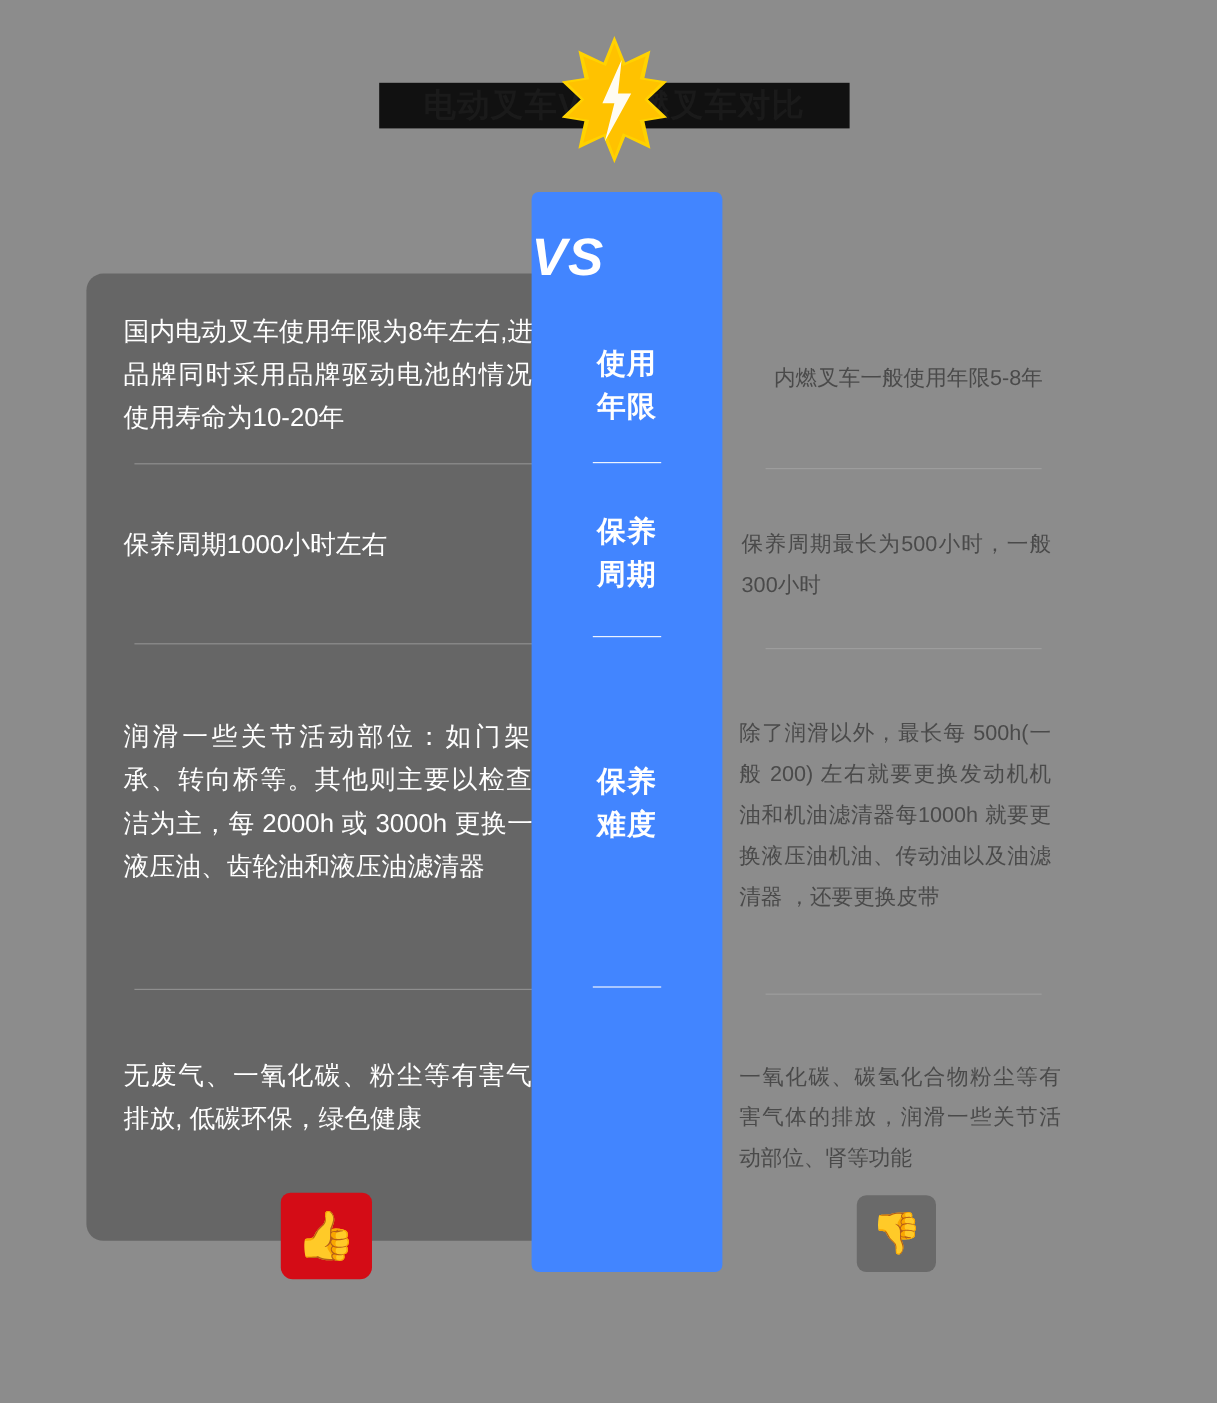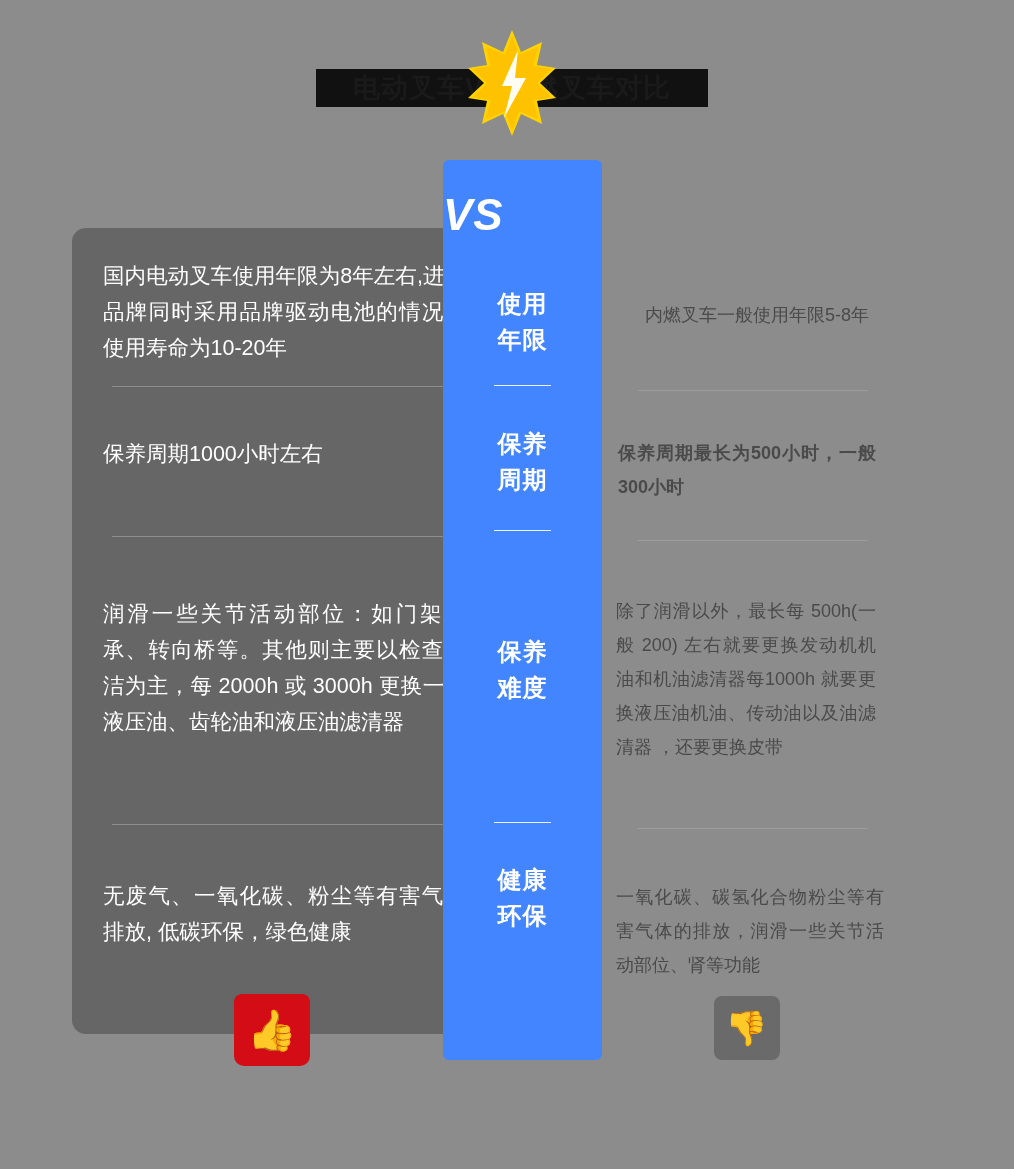--- a/index.html
+++ b/index.html
@@ -222,30 +222,26 @@
     <span>周期</span>
   </div>
   <div class="vs-divider" style="top:370px;"></div>
 
   <div class="vs-label" style="top:474px;">
     <span>保养</span><br>
     <span>难度</span>
   </div>
   <div class="vs-divider" style="top:662px;"></div>
 
-  <div class="vs-label" style="top:702px;">
-    <span>健康</span><br>
-    <span>环保</span>
-  </div>
 </div>
 
 <div class="right-text" style="left:618px; top:298px; width:270px;margin-left:27px;">内燃叉车一般使用年限5-8年</div>
 <div class="right-rule" style="left:638px; top:390px; width:230px;"></div>
 
-<div class="right-text" style="left:618px; top:436px; width:258px;font-weight:bold;">保养周期最长为500小时，一般300小时</div>
+<div class="right-text" style="left:618px; top:436px; width:258px;">保养周期最长为500小时，一般300小时</div>
 <div class="right-rule" style="left:638px; top:540px; width:230px;"></div>
 
 <div class="right-text" style="left:616px; top:594px; width:260px;">除了润滑以外，最长每 500h(一般 200) 左右就要更换发动机机油和机油滤清器每1000h 就要更换液压油机油、传动油以及油滤清器 ，还要更换皮带</div>
 <div class="right-rule" style="left:638px; top:828px; width:230px;"></div>
 
 <div class="right-text" style="left:616px; top:880px; width:268px;">一氧化碳、碳氢化合物粉尘等有害气体的排放，润滑一些关节活动部位、肾等功能</div>
 
 <div class="thumb-up">
   <div class="badge">
     <div class="thumb-glyph">👍</div>

